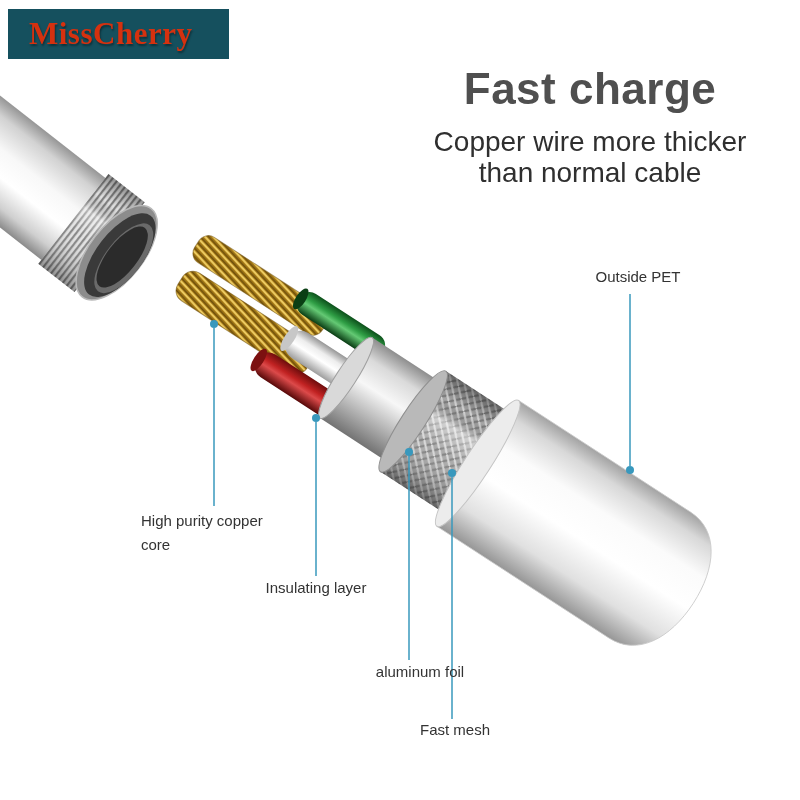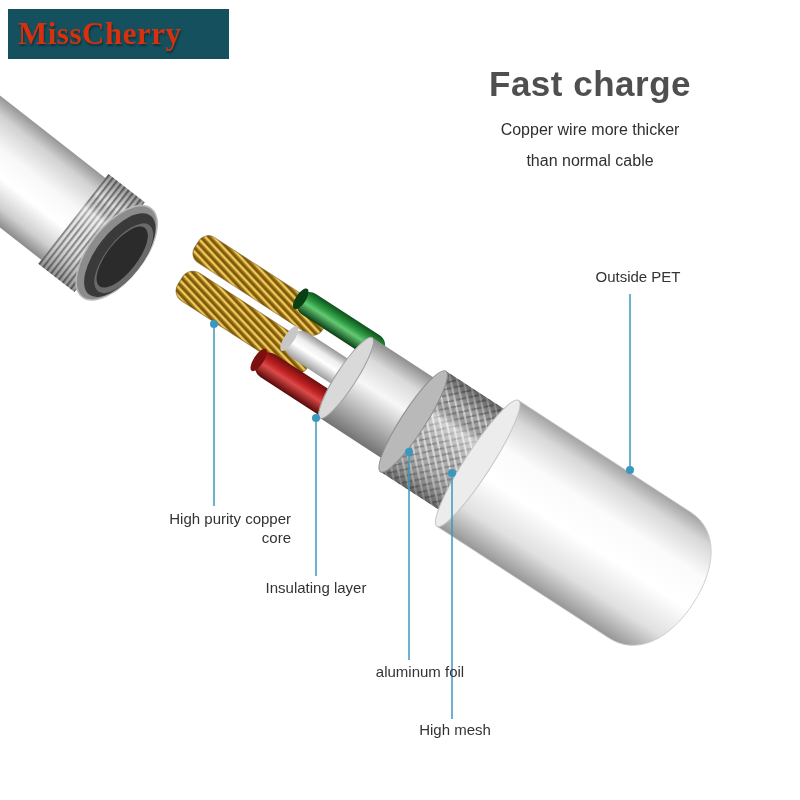--- a/index.html
+++ b/index.html
@@ -4,41 +4,41 @@
 <style>
   html,body{margin:0;padding:0;background:#ffffff;}
   .stage{
     position:relative;width:800px;height:800px;background:#ffffff;
     overflow:hidden;font-family:"Liberation Sans",sans-serif;
   }
   .illustration{position:absolute;left:0;top:0;}
   .badge{
     position:absolute;left:8px;top:9px;width:221px;height:50px;
     background:var(--badge-bg,#15505e);display:flex;align-items:center;
-    padding-left:10px;box-sizing:border-box;
+    padding-left:21px;box-sizing:border-box;
   }
   .badge .brand{
     font-family:"Liberation Serif",serif;font-weight:700;font-size:31px;
     color:var(--badge-text,#d5310f);text-shadow:1px 2px 2px rgba(0,0,0,.38);
     letter-spacing:.5px;
   }
   .title{
     position:absolute;left:400px;top:64px;width:380px;text-align:center;
-    font-size:35px;font-weight:700;letter-spacing:.5px;
+    font-size:44px;font-weight:700;letter-spacing:.5px;
     color:var(--title-text,#4f4f4f);
   }
   .subtitle{
-    position:absolute;left:410px;top:114px;width:360px;text-align:center;
-    font-size:16px;line-height:31px;color:#2f2f2f;
+    position:absolute;left:410px;top:126px;width:360px;text-align:center;
+    font-size:28px;line-height:31px;color:#2f2f2f;
   }
   .label{
     position:absolute;transform:translateX(-50%);
     font-size:15px;color:var(--body-text,#333);white-space:nowrap;
   }
-  .label.wrap{width:150px;white-space:normal;text-align:right;line-height:19px;}
+  .label.wrap{width:150px;white-space:normal;text-align:left;line-height:24px;}
 </style>
 </head>
 <body>
 
 <div class="stage">
 
   <svg class="illustration" width="800" height="800" viewBox="0 0 800 800">
     <defs>
       <linearGradient id="gJacket" x1="0" y1="0" x2="0" y2="1">
         <stop offset="0" stop-color="#a3a3a3"></stop>
@@ -161,15 +161,15 @@
   <div class="title">Fast charge</div>
   <div class="subtitle">
     <div>Copper wire more thicker</div>
     <div>than normal cable</div>
   </div>
 
   <div class="label" style="left:638px;top:268px">Outside PET</div>
   <div class="label wrap" style="left:216px;top:509px">High purity copper core</div>
   <div class="label" style="left:316px;top:579px">Insulating layer</div>
   <div class="label" style="left:420px;top:663px">aluminum foil</div>
-  <div class="label" style="left:455px;top:721px">High mesh</div>
+  <div class="label" style="left:455px;top:721px">Fast mesh</div>
 
 </div>
 
 </body></html>

